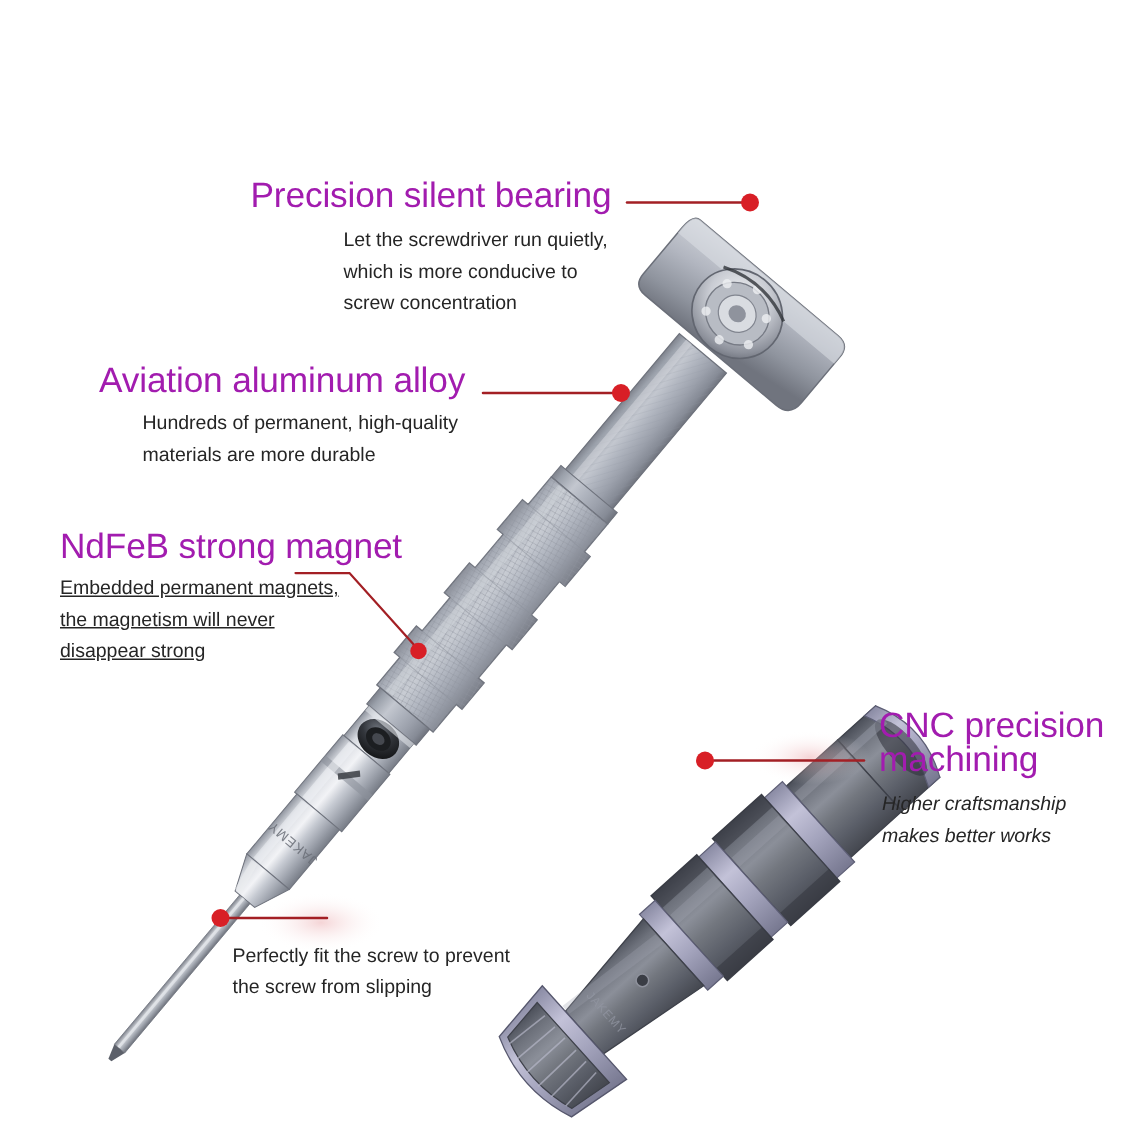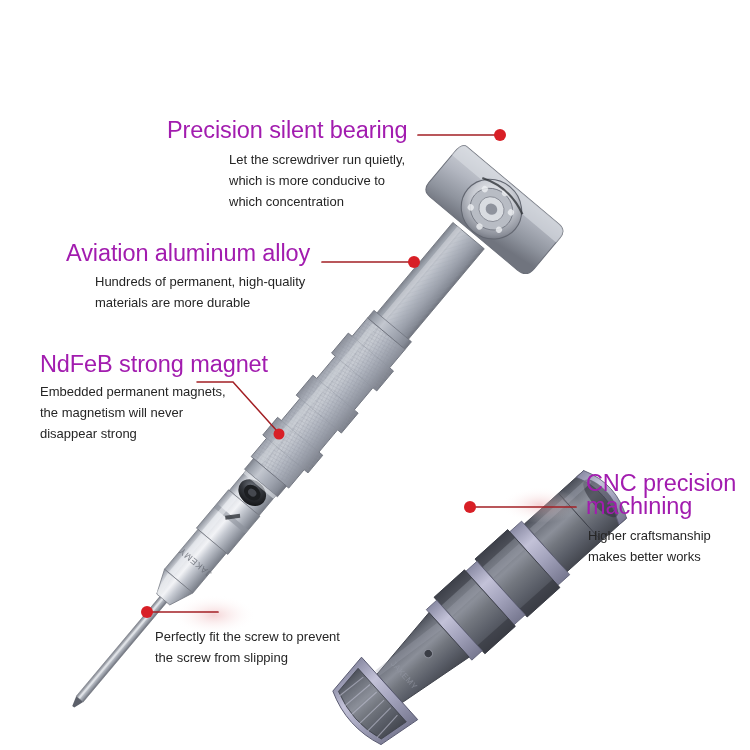--- a/index.html
+++ b/index.html
@@ -52,28 +52,28 @@
   .callout .body div { white-space: nowrap; }
 
   
   #c-bearing   { left: 167px; top: 118px; }
   #c-bearing .body { margin-left: 62px; margin-top: 6px; }
 
   #c-alloy     { left: 66px;  top: 241px; }
   #c-alloy .body { margin-left: 29px; margin-top: 5px; }
 
   #c-magnet    { left: 4px;  top: 352px; margin-left: 36px; }
-  #c-magnet .body { margin-left: 0px; margin-top: 4px; }
+  #c-magnet .body { margin-left: 0px; margin-top: 4px; text-decoration: underline; }
 
   #c-bit       { left: 148px; top: 622px; }
   #c-bit .body { margin-left: 7px; margin-top: 4px; }
 
   #c-cnc       { left: 586px; top: 472px; width: 160px; }
   #c-cnc .body { margin-left: 2px; margin-top: 7px; }
-  #c-cnc .body div { white-space: nowrap; }
+  #c-cnc .body div { white-space: nowrap; font-style: italic; }
 </style>
 </head>
 <body>
 
 <div id="page">
 
   <svg id="artwork" viewBox="0 0 750 750">
     <defs>
 
       <linearGradient id="alu" x1="0" y1="0" x2="1" y2="0">
@@ -339,21 +339,21 @@
       <line x1="476" y1="507" x2="576" y2="507" stroke="#a31f24" stroke-width="1.7"></line>
       <circle cx="470" cy="507" r="6" fill="#d81f26"></circle>
     </g>
   </svg>
 
   <div class="callout" id="c-bearing">
     <div class="heading">Precision silent bearing</div>
     <div class="body">
       <div>Let the screwdriver run quietly,</div>
       <div>which is more conducive to</div>
-      <div>which concentration</div>
+      <div>screw concentration</div>
     </div>
   </div>
 
   <div class="callout" id="c-alloy">
     <div class="heading">Aviation aluminum alloy</div>
     <div class="body">
       <div>Hundreds of permanent, high-quality</div>
       <div>materials are more durable</div>
     </div>
   </div>

